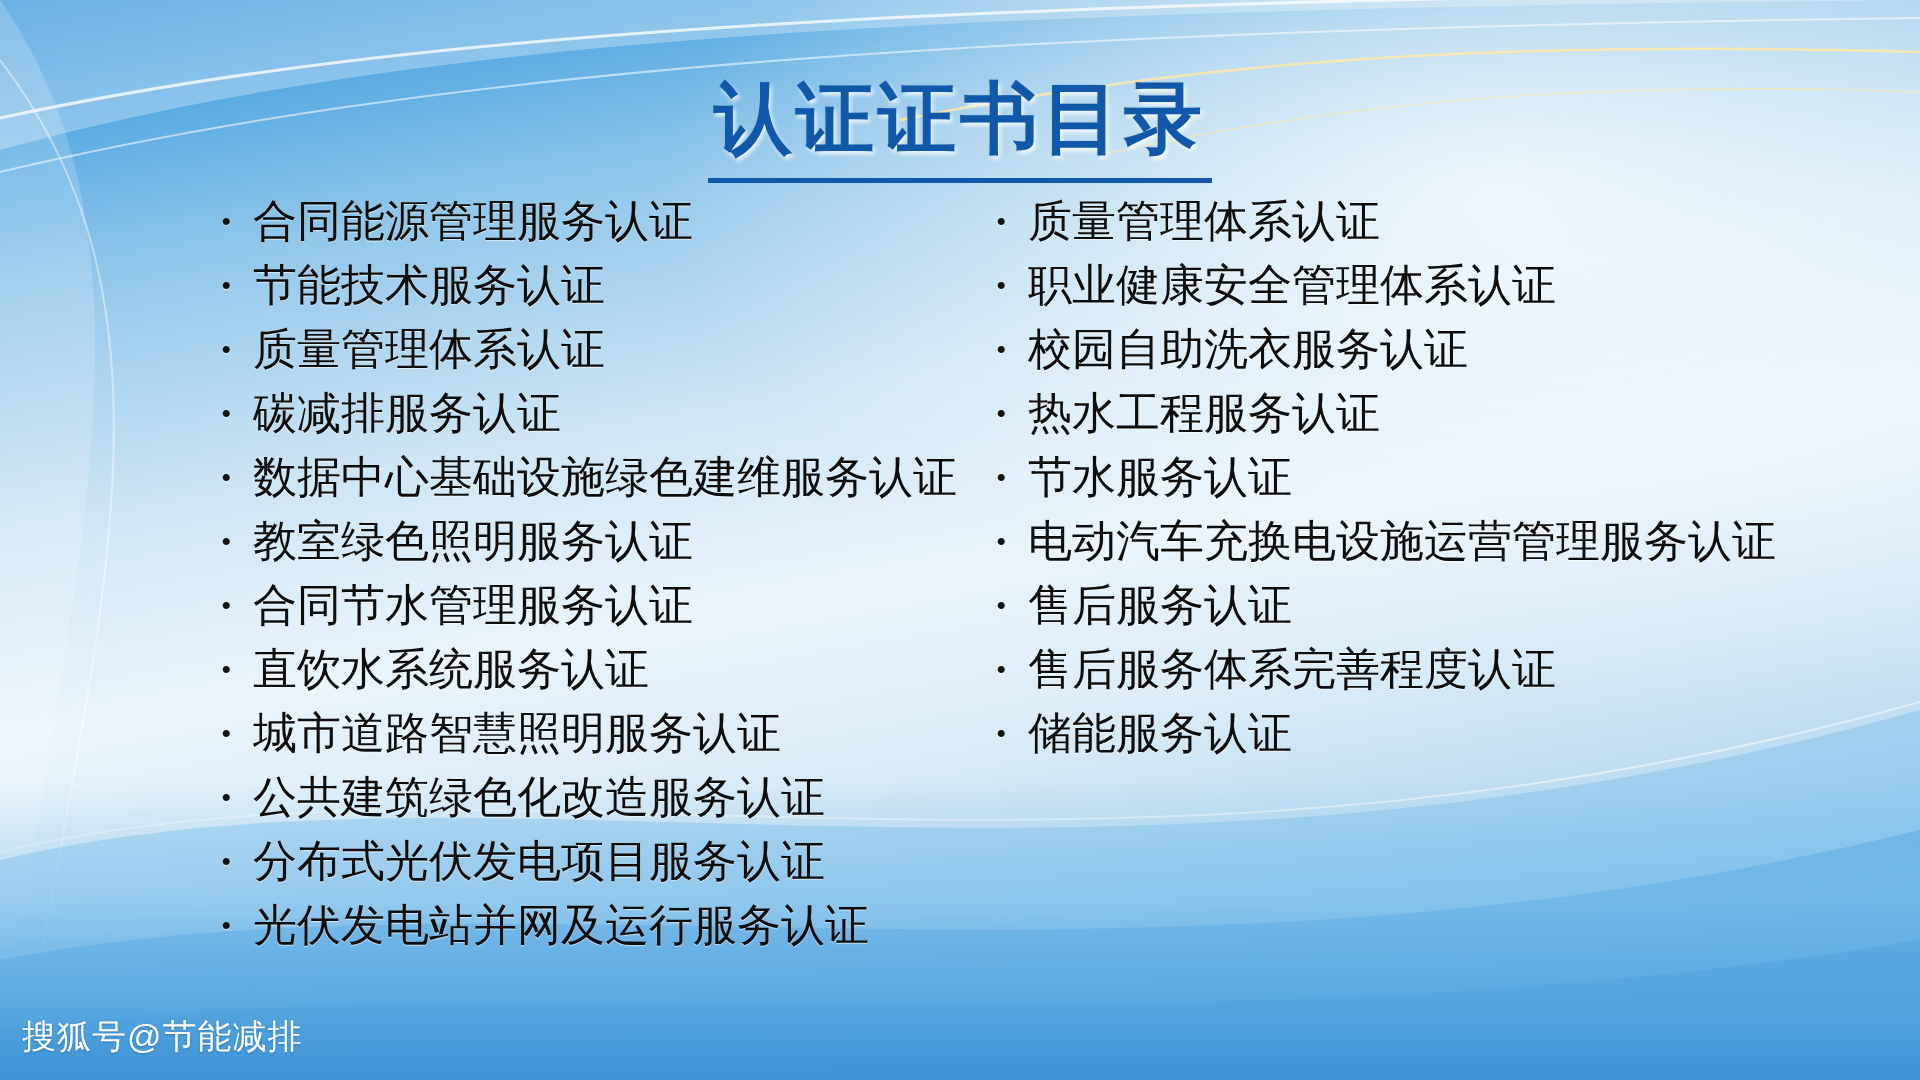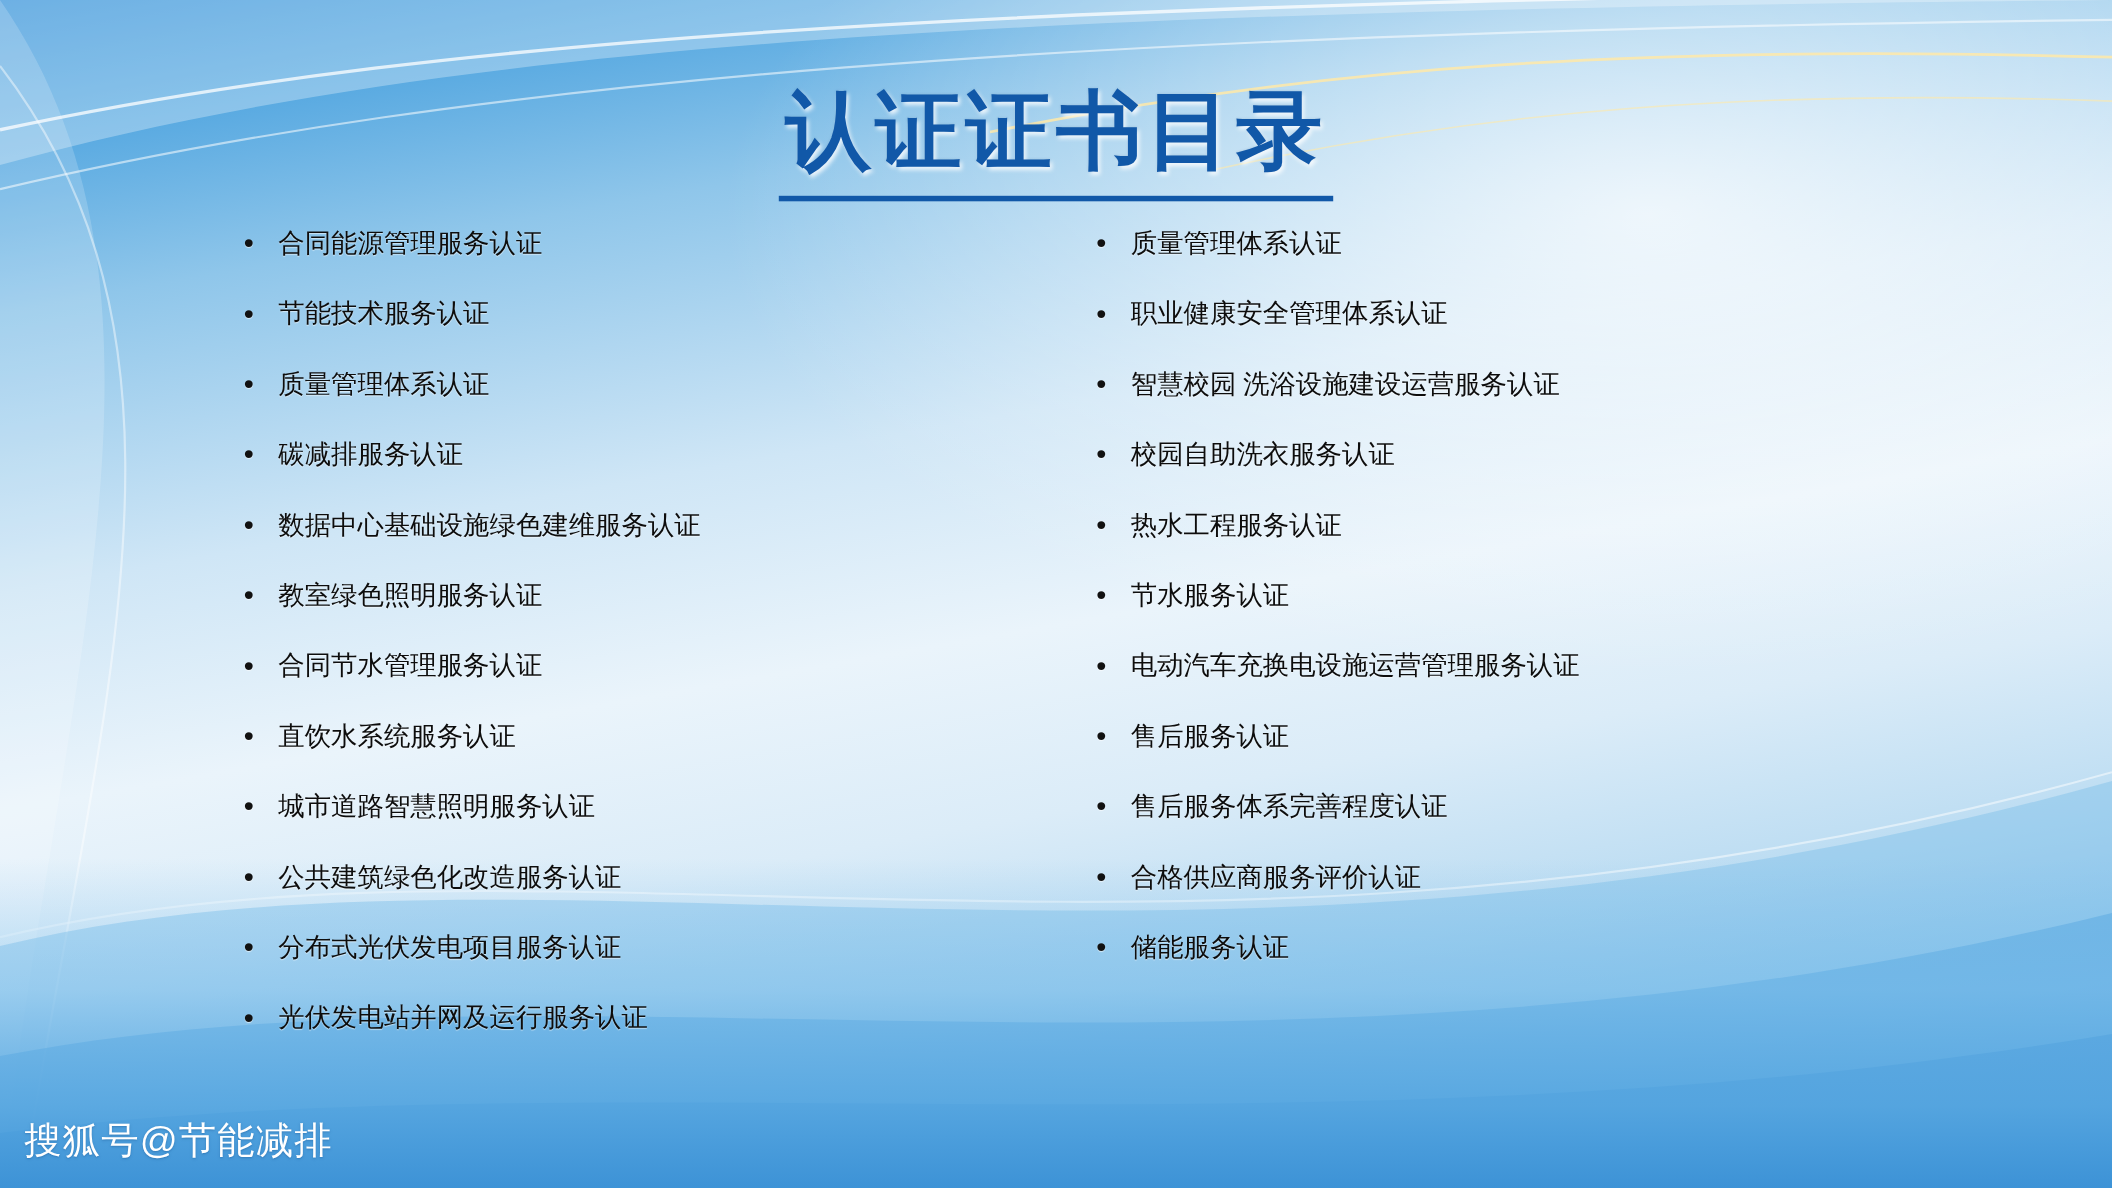--- a/index.html
+++ b/index.html
@@ -66,21 +66,21 @@
   .col-left { width: 980px; padding-left: 215px; }
   .col-right { width: 940px; padding-left: 10px; }
   ul.list {
     list-style: none;
     margin: 0;
     padding: 0;
   }
   ul.list li {
     position: relative;
     font-family: "Liberation Serif", serif;
-    font-size: 24px;
+    font-size: 44px;
     line-height: 64px;
     color: #0d0d0d;
     padding-left: 38px;
     white-space: nowrap;
     text-shadow: 0 1px 1px rgba(255,255,255,0.6);
   }
   ul.list li::before {
     content: "\2022";
     position: absolute;
     left: 6px;
@@ -144,28 +144,26 @@
         <li>城市道路智慧照明服务认证</li>
         <li>公共建筑绿色化改造服务认证</li>
         <li>分布式光伏发电项目服务认证</li>
         <li>光伏发电站并网及运行服务认证</li>
       </ul>
     </div>
     <div class="col col-right">
       <ul class="list">
         <li>质量管理体系认证</li>
         <li>职业健康安全管理体系认证</li>
-        <li>智慧校园 洗浴设施建设运营服务认证</li>
         <li>校园自助洗衣服务认证</li>
         <li>热水工程服务认证</li>
         <li>节水服务认证</li>
         <li>电动汽车充换电设施运营管理服务认证</li>
         <li>售后服务认证</li>
         <li>售后服务体系完善程度认证</li>
-        <li>合格供应商服务评价认证</li>
         <li>储能服务认证</li>
       </ul>
     </div>
   </div>
 
   <div class="watermark">搜狐号@节能减排</div>
 
 </div>
 
 </body></html>

